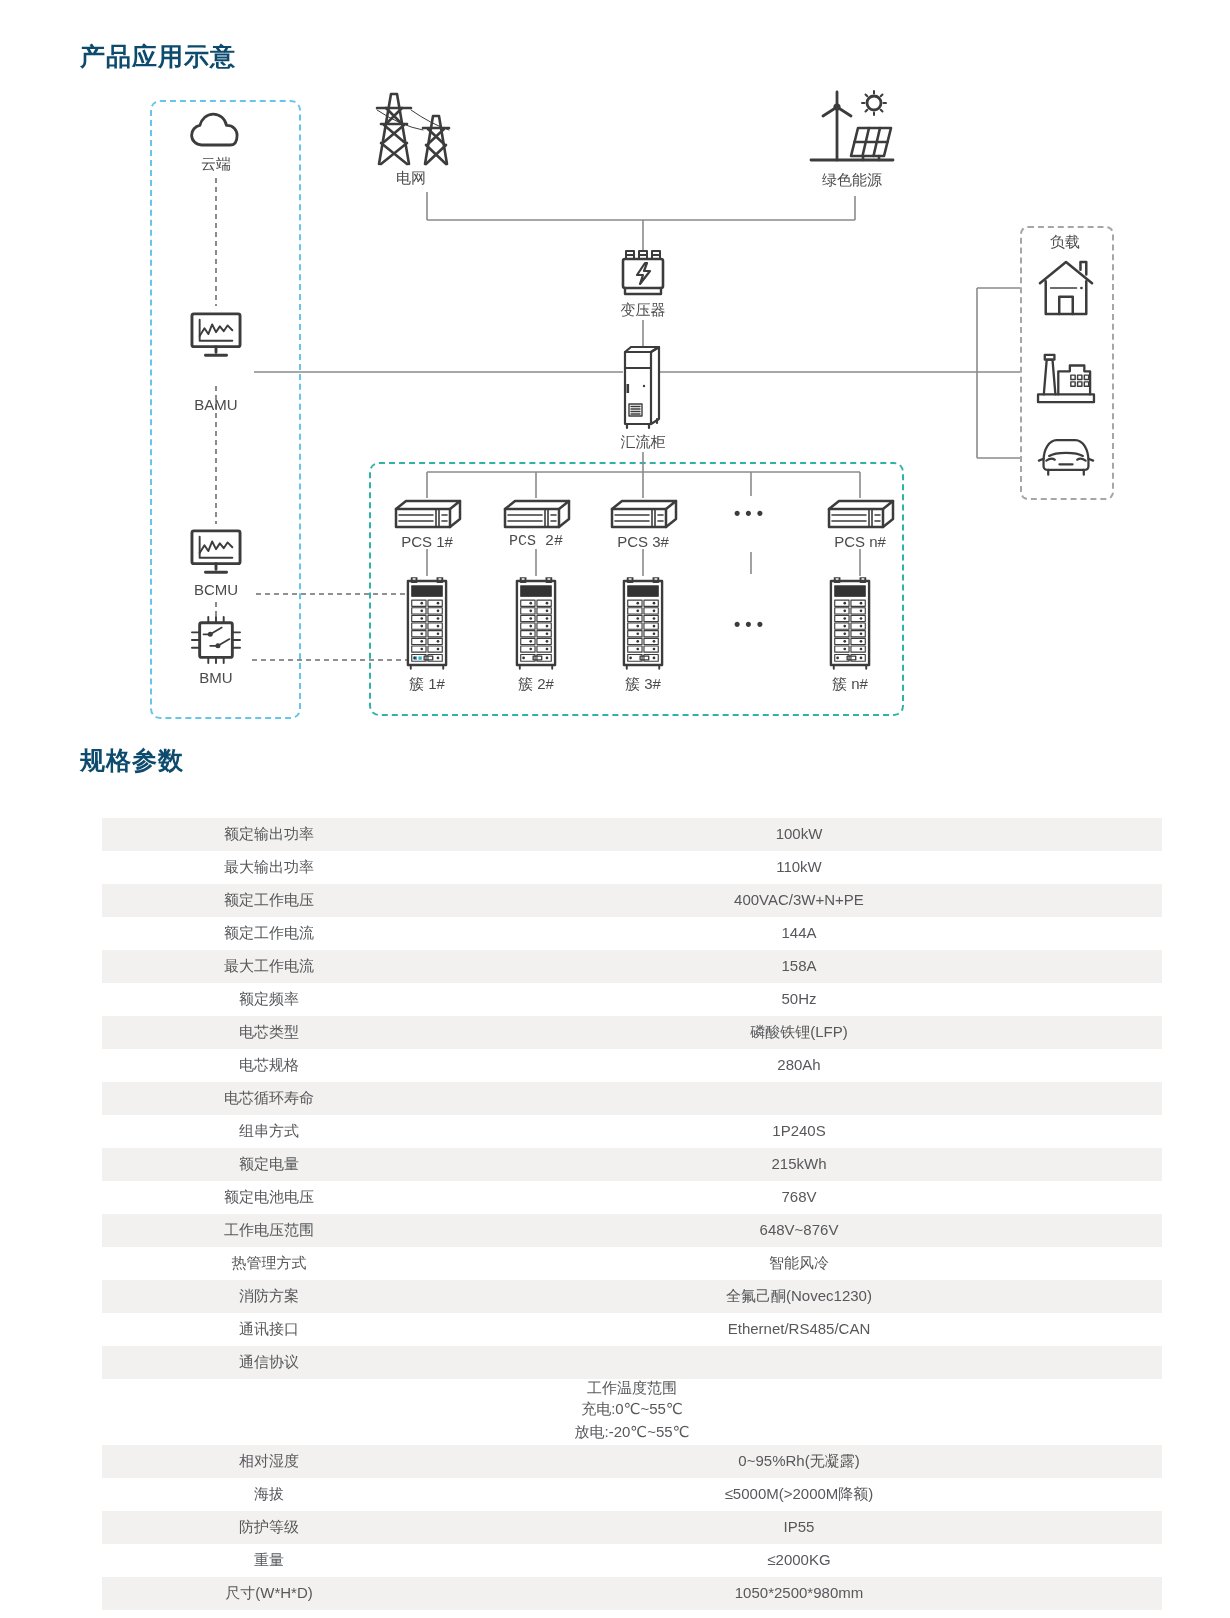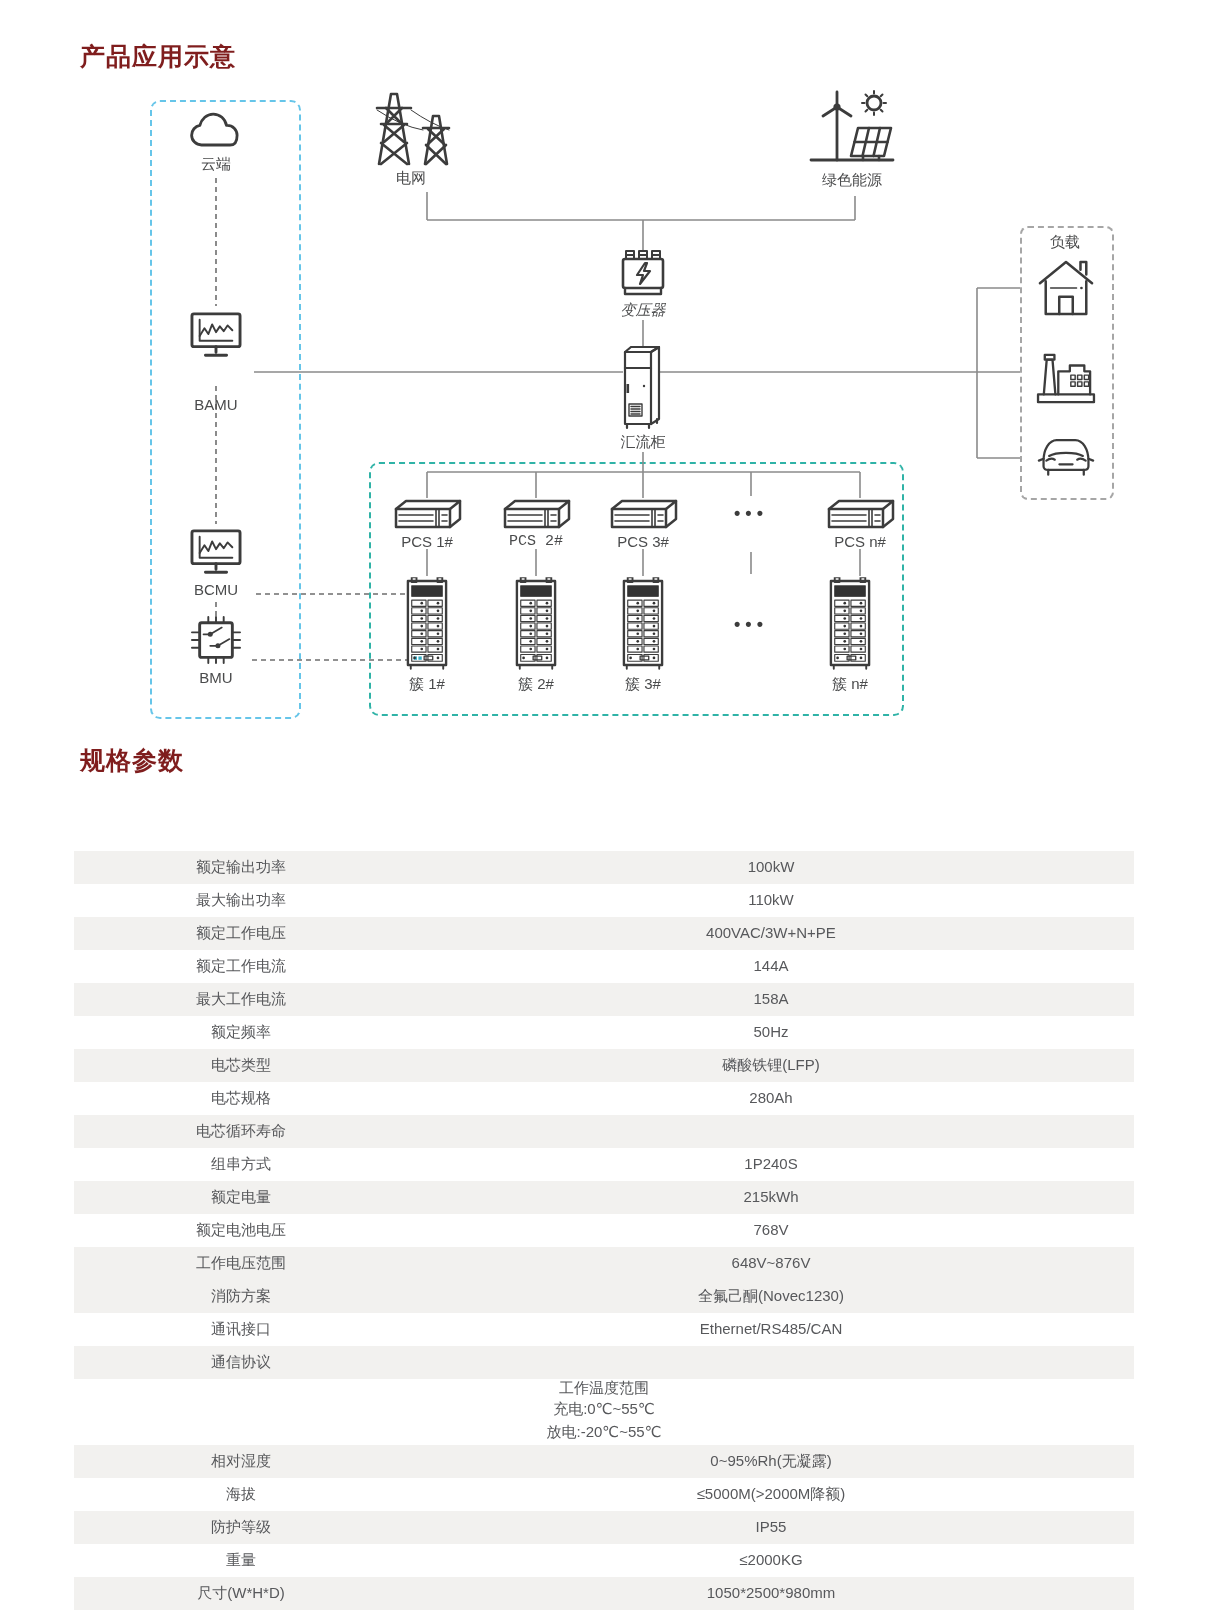--- a/index.html
+++ b/index.html
@@ -1,40 +1,40 @@
 <!DOCTYPE html>
 <html><head>
 <meta charset="utf-8">
 <style>
   html,body{margin:0;padding:0;background:#ffffff;}
   body{font-family:"Liberation Sans","DejaVu Sans",sans-serif;color:#57585b;}
   .page{position:relative;width:1230px;height:1618px;background:#fff;overflow:hidden;}
 
   .sec-title{position:absolute;left:80px;margin:0;font-size:25px;font-weight:bold;
-             color:#7f1d1d;letter-spacing:1px;}
+             color:#0c4a6e;letter-spacing:1px;}
   #title-app{top:40px;}
   #title-spec{top:744px;}
 
   
   .diagram{position:absolute;left:0;top:0;width:1230px;height:735px;}
   .wires{position:absolute;left:0;top:0;z-index:1;}
   .gbox{position:absolute;z-index:0;border-radius:10px;}
   .box-cloud{left:150px;top:100px;width:147px;height:615px;border:2px dashed #66c5e9;}
   .box-cluster{left:369px;top:462px;width:531px;height:250px;border:2px dashed #2fb3a7;}
   .box-load{left:1020px;top:226px;width:90px;height:270px;border:2px dashed #a6a6a6;border-radius:8px;}
 
   .node{position:absolute;z-index:2;display:flex;flex-direction:column;align-items:center;}
   .node .lbl{font-size:15px;color:#4a4b4c;margin-top:3px;white-space:nowrap;}
   .dots{position:absolute;z-index:2;width:90px;text-align:center;font-size:18px;
         letter-spacing:5px;color:#3c3c3c;font-weight:bold;}
   icon,svg{display:block;}
   .stroke{fill:none;stroke:#3c3c3c;stroke-linecap:round;stroke-linejoin:round;}
 
   
-  .spec-table{position:absolute;left:74px;top:818px;width:1060px;z-index:2;margin-top:33px;}
+  .spec-table{position:absolute;left:102px;top:818px;width:1060px;z-index:2;}
   .spec-row{display:flex;align-items:center;min-height:33px;font-size:15px;color:#57585b;}
   .spec-row.alt{background:#f2f1ef;}
   .spec-row.tall{min-height:66px;flex-direction:column;}
   .spec-label{width:334px;text-align:center;}
   .spec-value{flex:1;text-align:center;white-space:pre-line;line-height:1.5;}
 </style>
 </head>
 <body>
 
 <div class="page">
@@ -169,21 +169,21 @@
           <path d="M58 42 H84"></path>
           <path d="M63 58 L79 43 M63 43 L79 58 M61 78 L81 59 M61 59 L81 78"></path>
         </g>
         <g class="stroke" stroke-width="1">
           <path d="M12 24 Q36 40 58 44 M46 24 Q66 38 84 44"></path>
         </g>
       </svg>
       <span class="lbl">电网</span>
     </div>
 
-    <div class="node" style="left:621px;top:250px;width:44px;font-style:italic;">
+    <div class="node" style="left:621px;top:250px;width:44px;">
       <svg width="44" height="48" viewBox="0 0 44 48">
         <g class="stroke" stroke-width="2">
           <rect x="5" y="1" width="8" height="8"></rect>
             <path d="M5 5 H13"></path>
           <rect x="18" y="1" width="8" height="8"></rect>
             <path d="M18 5 H26"></path>
           <rect x="31" y="1" width="8" height="8"></rect>
             <path d="M31 5 H39"></path>
         </g>
         <rect class="stroke" x="2" y="9" width="40" height="29" rx="2" stroke-width="2.6"></rect>
@@ -377,20 +377,24 @@
         <div class="spec-value">215kWh</div>
       </div>
       <div class="spec-row">
         <div class="spec-label">额定电池电压</div>
         <div class="spec-value">768V</div>
       </div>
       <div class="spec-row alt">
         <div class="spec-label">工作电压范围</div>
         <div class="spec-value">648V~876V</div>
       </div>
+      <div class="spec-row">
+        <div class="spec-label">热管理方式</div>
+        <div class="spec-value">智能风冷</div>
+      </div>
       <div class="spec-row alt">
         <div class="spec-label">消防方案</div>
         <div class="spec-value">全氟己酮(Novec1230)</div>
       </div>
       <div class="spec-row">
         <div class="spec-label">通讯接口</div>
         <div class="spec-value">Ethernet/RS485/CAN</div>
       </div>
       <div class="spec-row alt">
         <div class="spec-label">通信协议</div>

